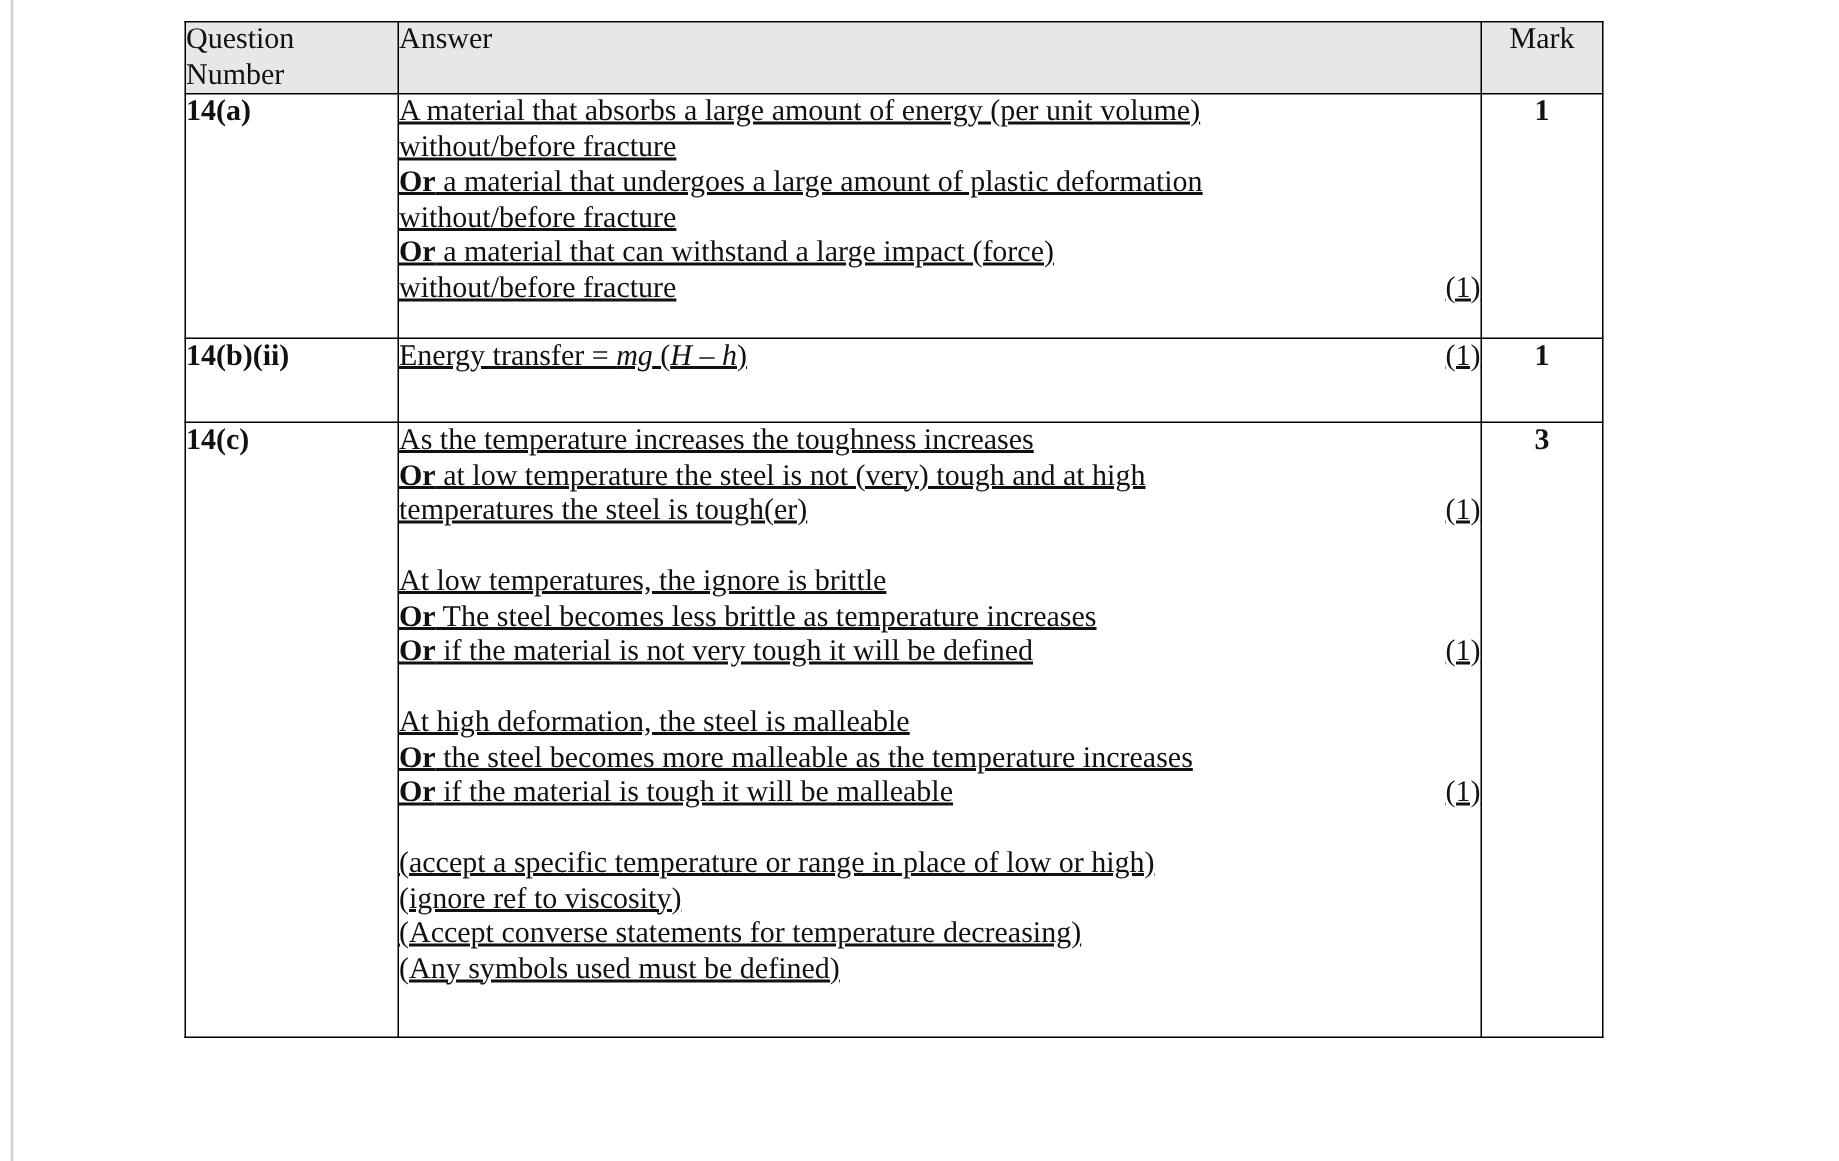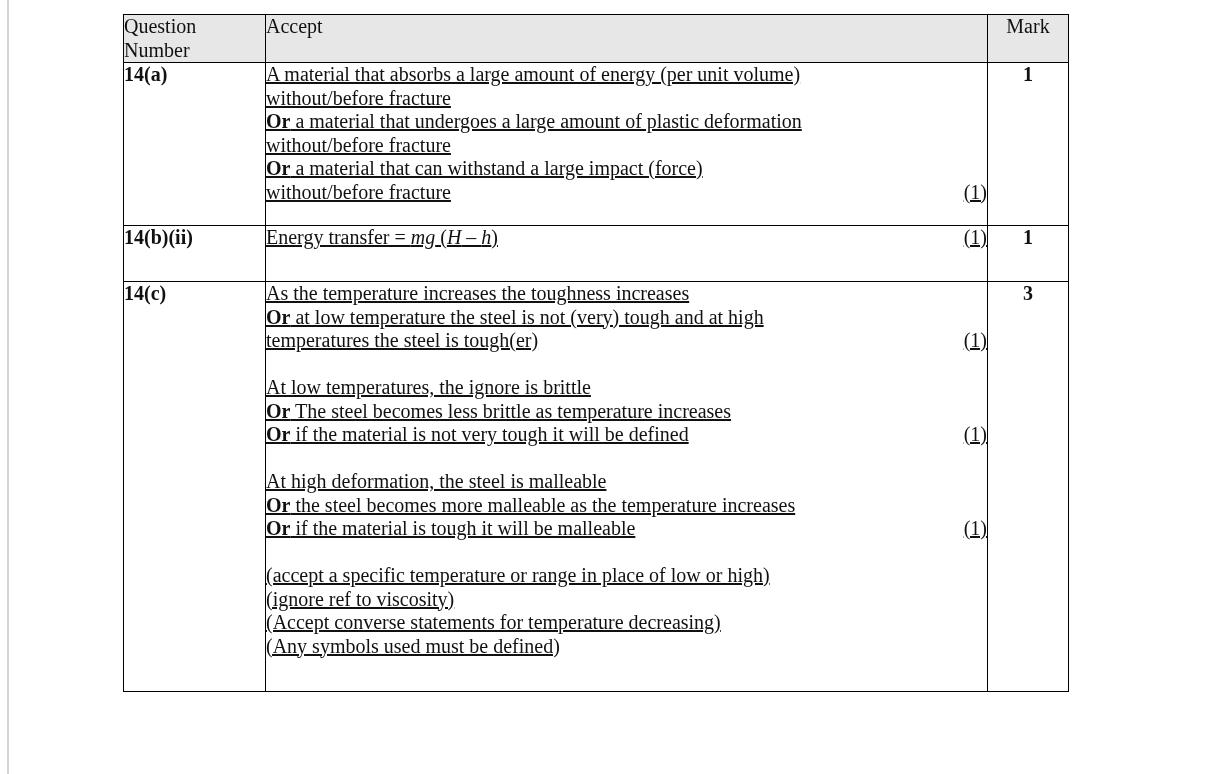--- a/index.html
+++ b/index.html
@@ -88,21 +88,21 @@
 
   <table class="ms">
     <colgroup>
       <col style="width:142px">
       <col style="width:722px">
       <col style="width:81px">
     </colgroup>
     <tbody>
       <tr class="hdr" style="height:45px">
         <td class="qh">Question Number</td>
-        <td class="ah">Accept</td>
+        <td class="ah">Answer</td>
         <td class="mh">Mark</td>
       </tr>
 
       <tr style="height:163px">
         <td class="q">14(a)</td>
         <td class="a">
           <div class="line">
               <span class="lt">A material that absorbs a large amount of energy (per unit volume)</span>
             </div>
           <div class="line">

